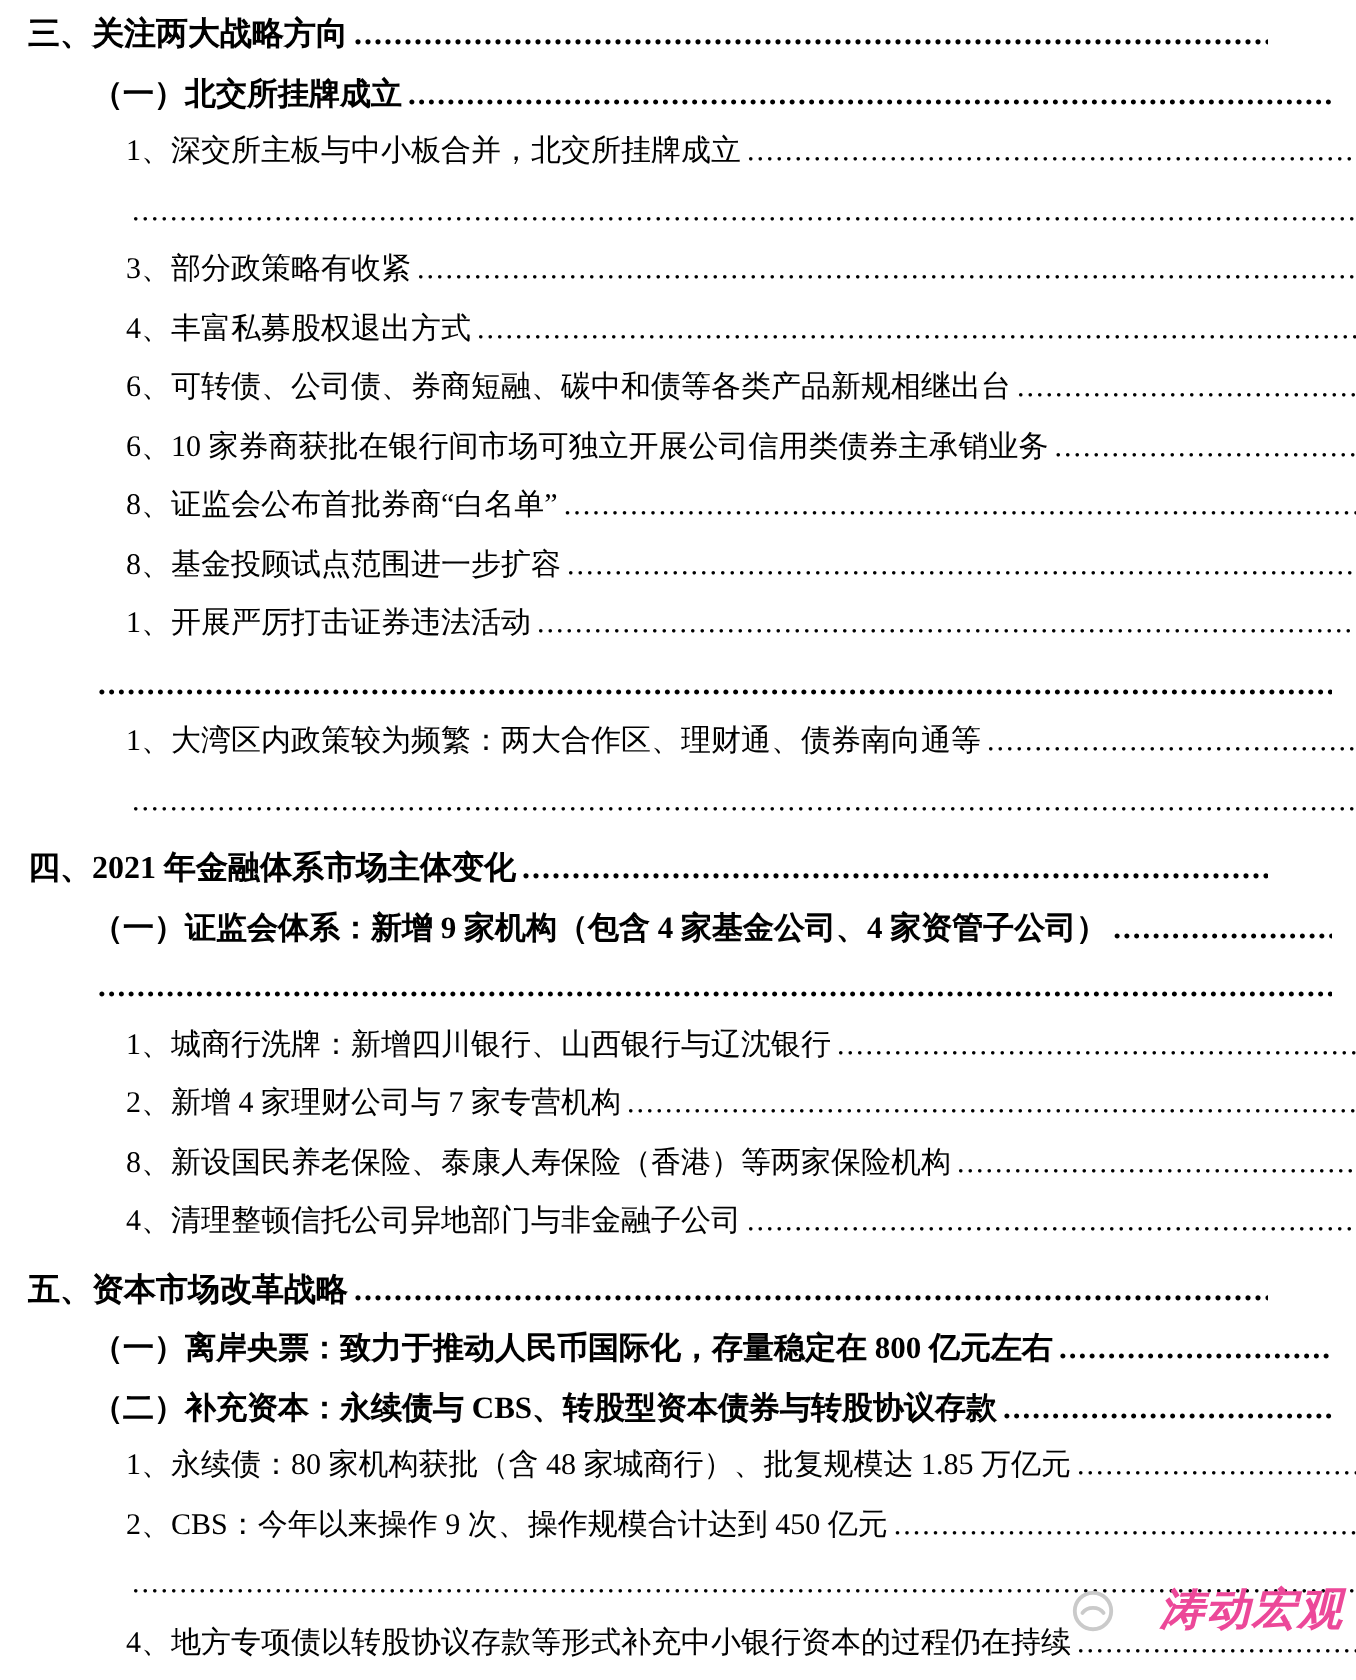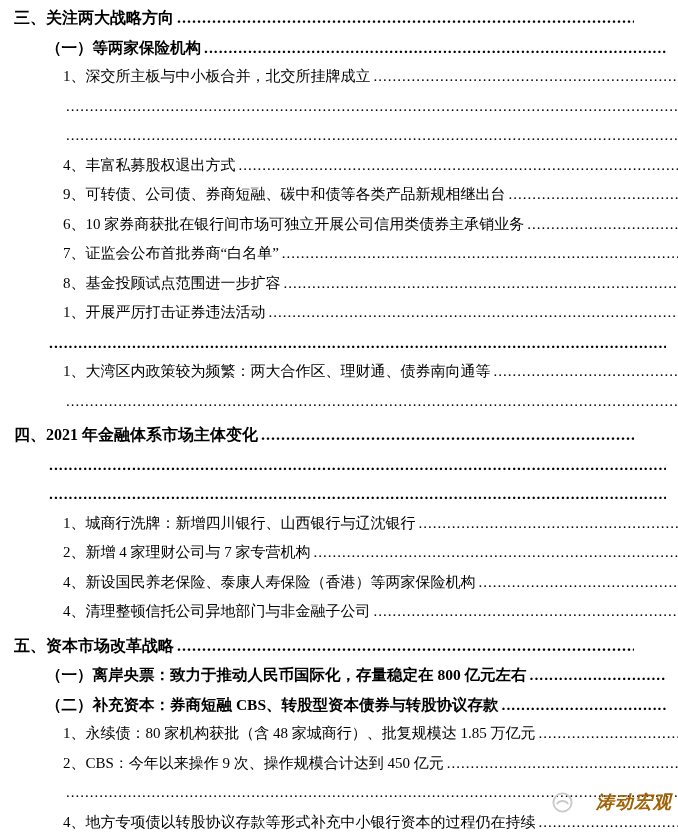--- a/index.html
+++ b/index.html
@@ -63,74 +63,75 @@
     position: absolute;
     top: 790px;
     right: 6px;
     display: flex;
     align-items: center;
     gap: 22px;
     pointer-events: none;
     font-family: "Liberation Sans", "DejaVu Sans", sans-serif;
     font-style: italic;
     font-weight: 700;
-    font-size: 18px;
+    font-size: 22px;
     letter-spacing: 1px;
-    color: #a16207;
+    color: #ec4899;
   }
   .watermark .logo {
     width: 23px;
     height: 23px;
     display: inline-block;
   }
 </style>
 </head>
 <body>
 
 <main class="toc">
   <div class="row l1">
     <span class="txt">三、关注两大战略方向</span>
     <span class="leader"></span>
   </div>
 
   <div class="row l2">
-    <span class="txt">（一）等两家保险机构</span>
+    <span class="txt">（一）北交所挂牌成立</span>
     <span class="leader"></span>
   </div>
 
   <div class="row l3">
     <span class="txt">1、深交所主板与中小板合并，北交所挂牌成立</span>
     <span class="leader"></span>
   </div>
 
   <div class="row l3">
     <span class="leader"></span>
   </div>
 
   <div class="row l3">
+    <span class="txt">3、部分政策略有收紧</span>
     <span class="leader"></span>
   </div>
 
   <div class="row l3">
     <span class="txt">4、丰富私募股权退出方式</span>
     <span class="leader"></span>
   </div>
 
   <div class="row l3">
-    <span class="txt">9、可转债、公司债、券商短融、碳中和债等各类产品新规相继出台</span>
+    <span class="txt">6、可转债、公司债、券商短融、碳中和债等各类产品新规相继出台</span>
     <span class="leader"></span>
   </div>
 
   <div class="row l3">
     <span class="txt">6、10 家券商获批在银行间市场可独立开展公司信用类债券主承销业务</span>
     <span class="leader"></span>
   </div>
 
   <div class="row l3">
-    <span class="txt">7、证监会公布首批券商“白名单”</span>
+    <span class="txt">8、证监会公布首批券商“白名单”</span>
     <span class="leader"></span>
   </div>
 
   <div class="row l3">
     <span class="txt">8、基金投顾试点范围进一步扩容</span>
     <span class="leader"></span>
   </div>
 
   <div class="row l3">
     <span class="txt">1、开展严厉打击证券违法活动</span>
@@ -149,59 +150,60 @@
   <div class="row l3">
     <span class="leader"></span>
   </div>
 
   <div class="row l1 gap">
     <span class="txt">四、2021 年金融体系市场主体变化</span>
     <span class="leader"></span>
   </div>
 
   <div class="row l2">
+    <span class="txt">（一）证监会体系：新增 9 家机构（包含 4 家基金公司、4 家资管子公司）</span>
     <span class="leader"></span>
   </div>
 
   <div class="row l2">
     <span class="leader"></span>
   </div>
 
   <div class="row l3">
     <span class="txt">1、城商行洗牌：新增四川银行、山西银行与辽沈银行</span>
     <span class="leader"></span>
   </div>
 
   <div class="row l3">
     <span class="txt">2、新增 4 家理财公司与 7 家专营机构</span>
     <span class="leader"></span>
   </div>
 
   <div class="row l3">
-    <span class="txt">4、新设国民养老保险、泰康人寿保险（香港）等两家保险机构</span>
+    <span class="txt">8、新设国民养老保险、泰康人寿保险（香港）等两家保险机构</span>
     <span class="leader"></span>
   </div>
 
   <div class="row l3">
     <span class="txt">4、清理整顿信托公司异地部门与非金融子公司</span>
     <span class="leader"></span>
   </div>
 
   <div class="row l1 gap">
     <span class="txt">五、资本市场改革战略</span>
     <span class="leader"></span>
   </div>
 
   <div class="row l2">
     <span class="txt">（一）离岸央票：致力于推动人民币国际化，存量稳定在 800 亿元左右</span>
     <span class="leader"></span>
   </div>
 
   <div class="row l2">
-    <span class="txt">（二）补充资本：券商短融 CBS、转股型资本债券与转股协议存款</span>
+    <span class="txt">（二）补充资本：永续债与 CBS、转股型资本债券与转股协议存款</span>
     <span class="leader"></span>
   </div>
 
   <div class="row l3">
     <span class="txt">1、永续债：80 家机构获批（含 48 家城商行）、批复规模达 1.85 万亿元</span>
     <span class="leader"></span>
   </div>
 
   <div class="row l3">
     <span class="txt">2、CBS：今年以来操作 9 次、操作规模合计达到 450 亿元</span>

